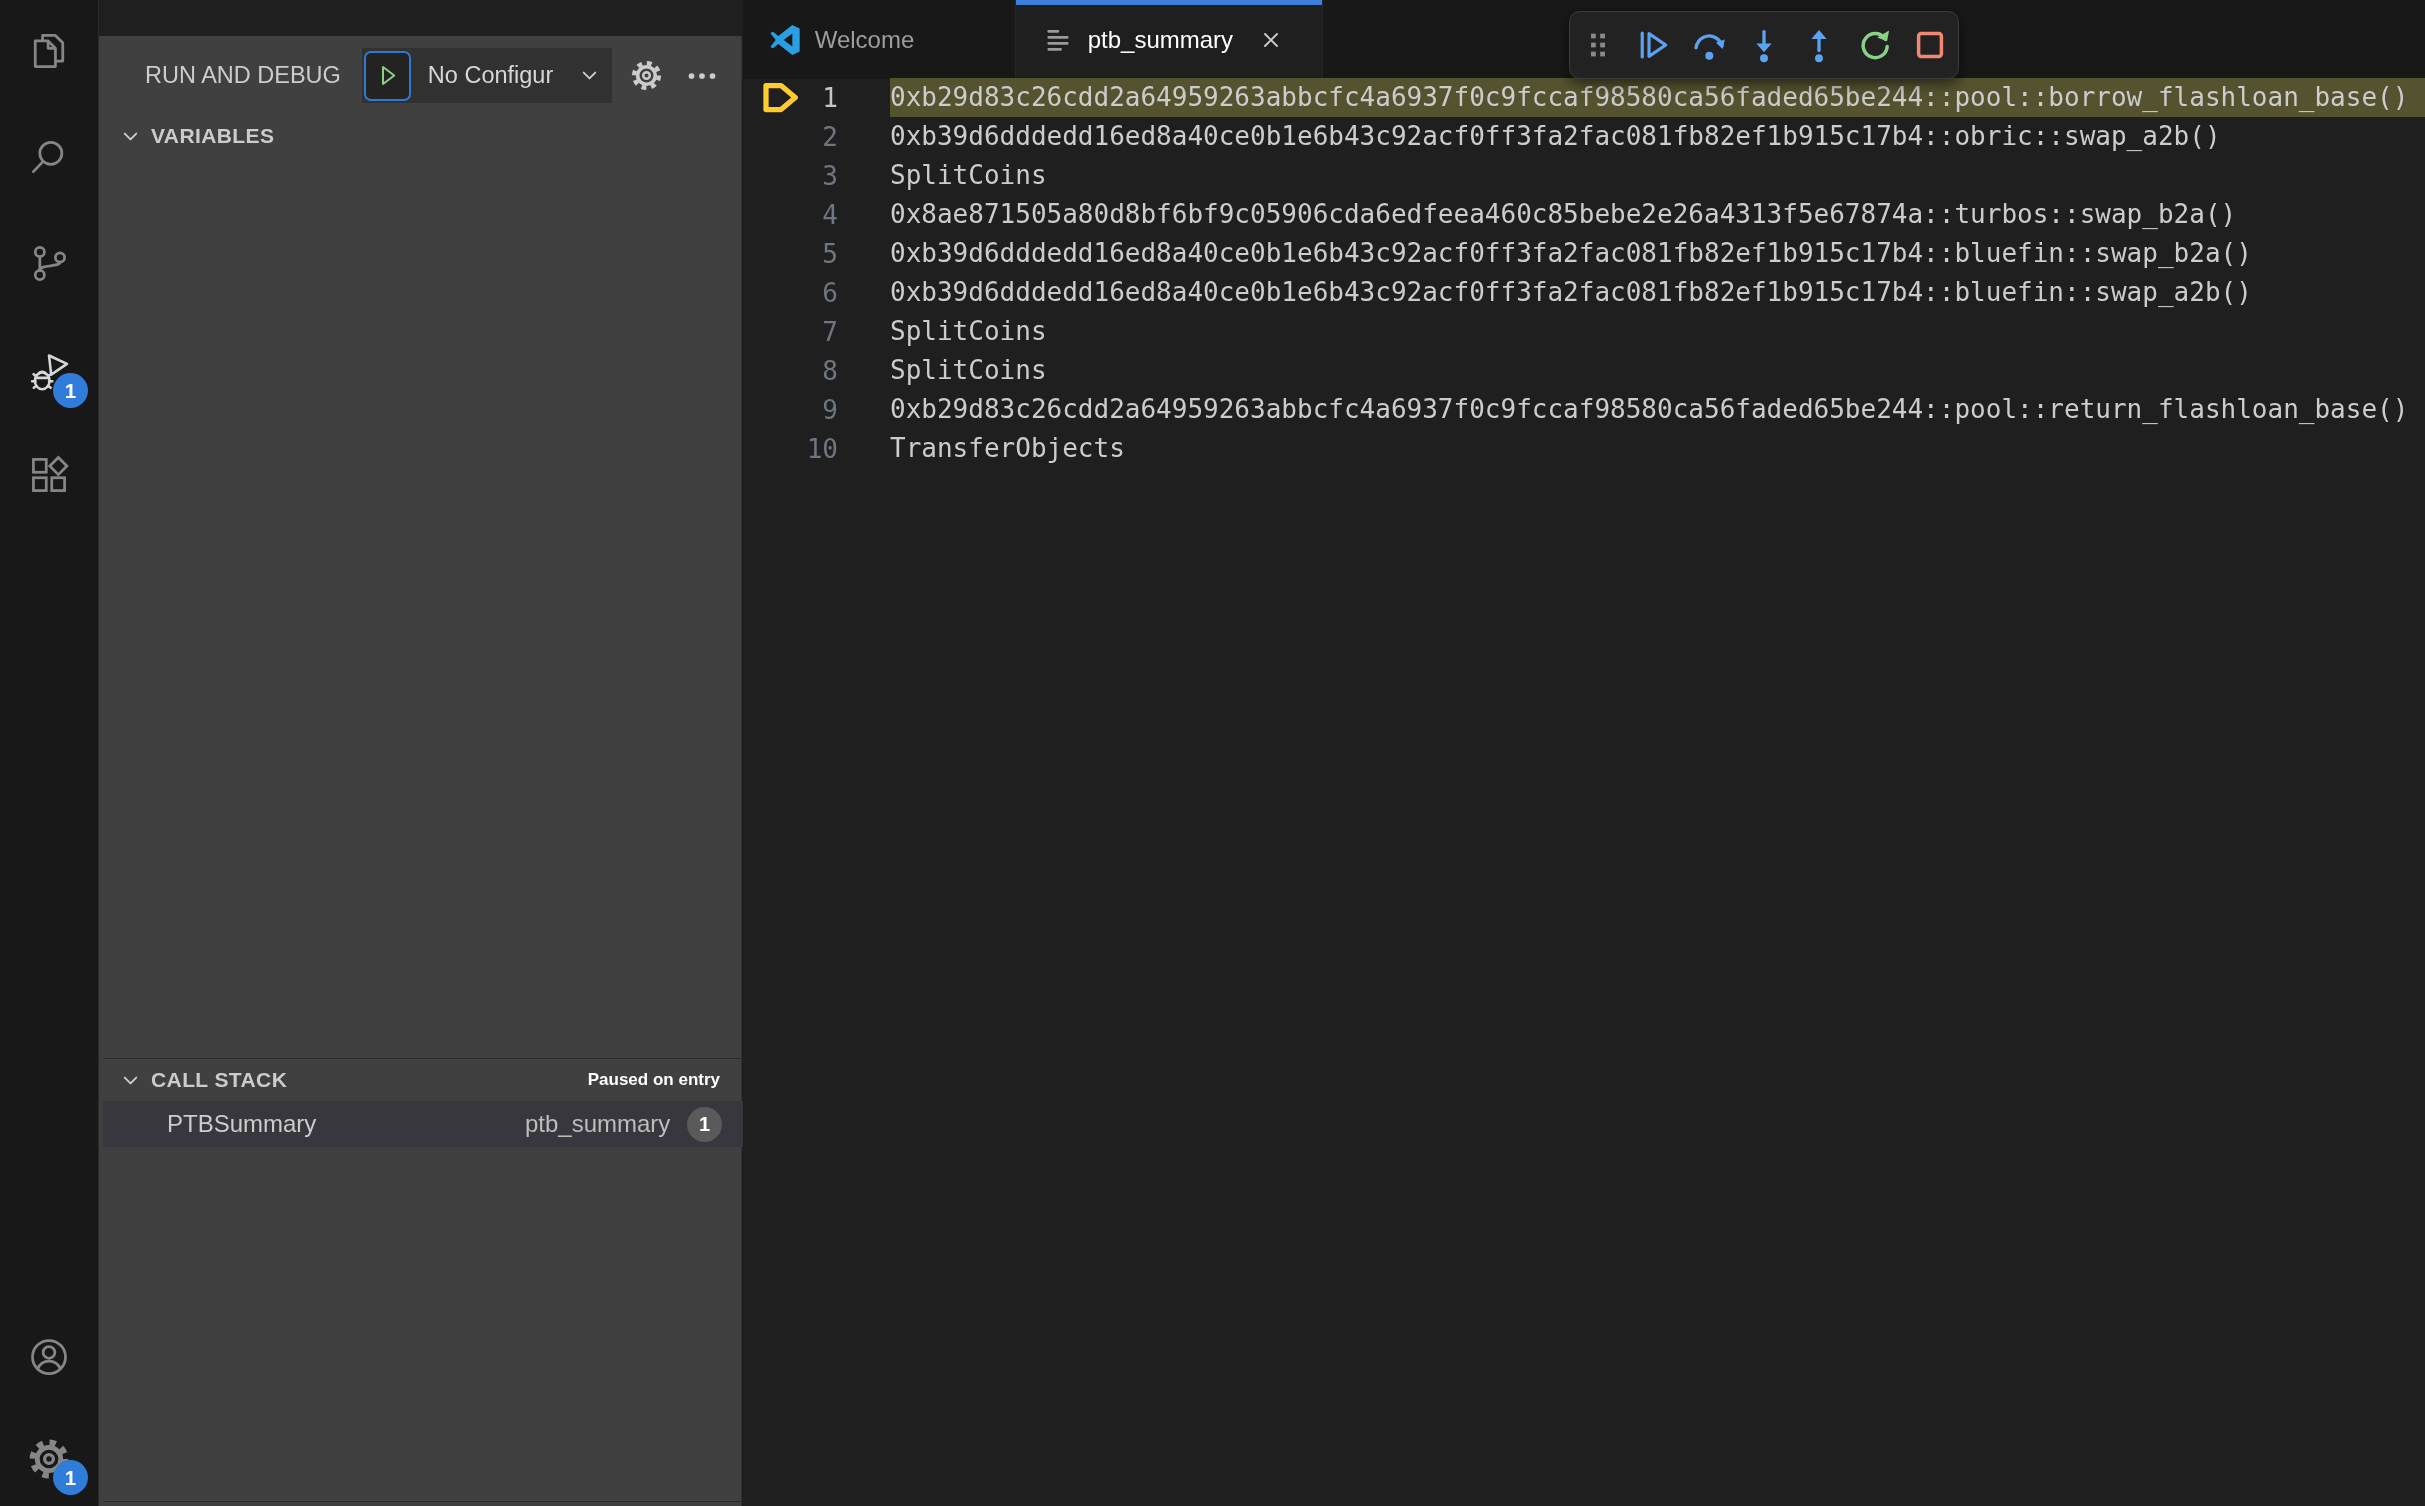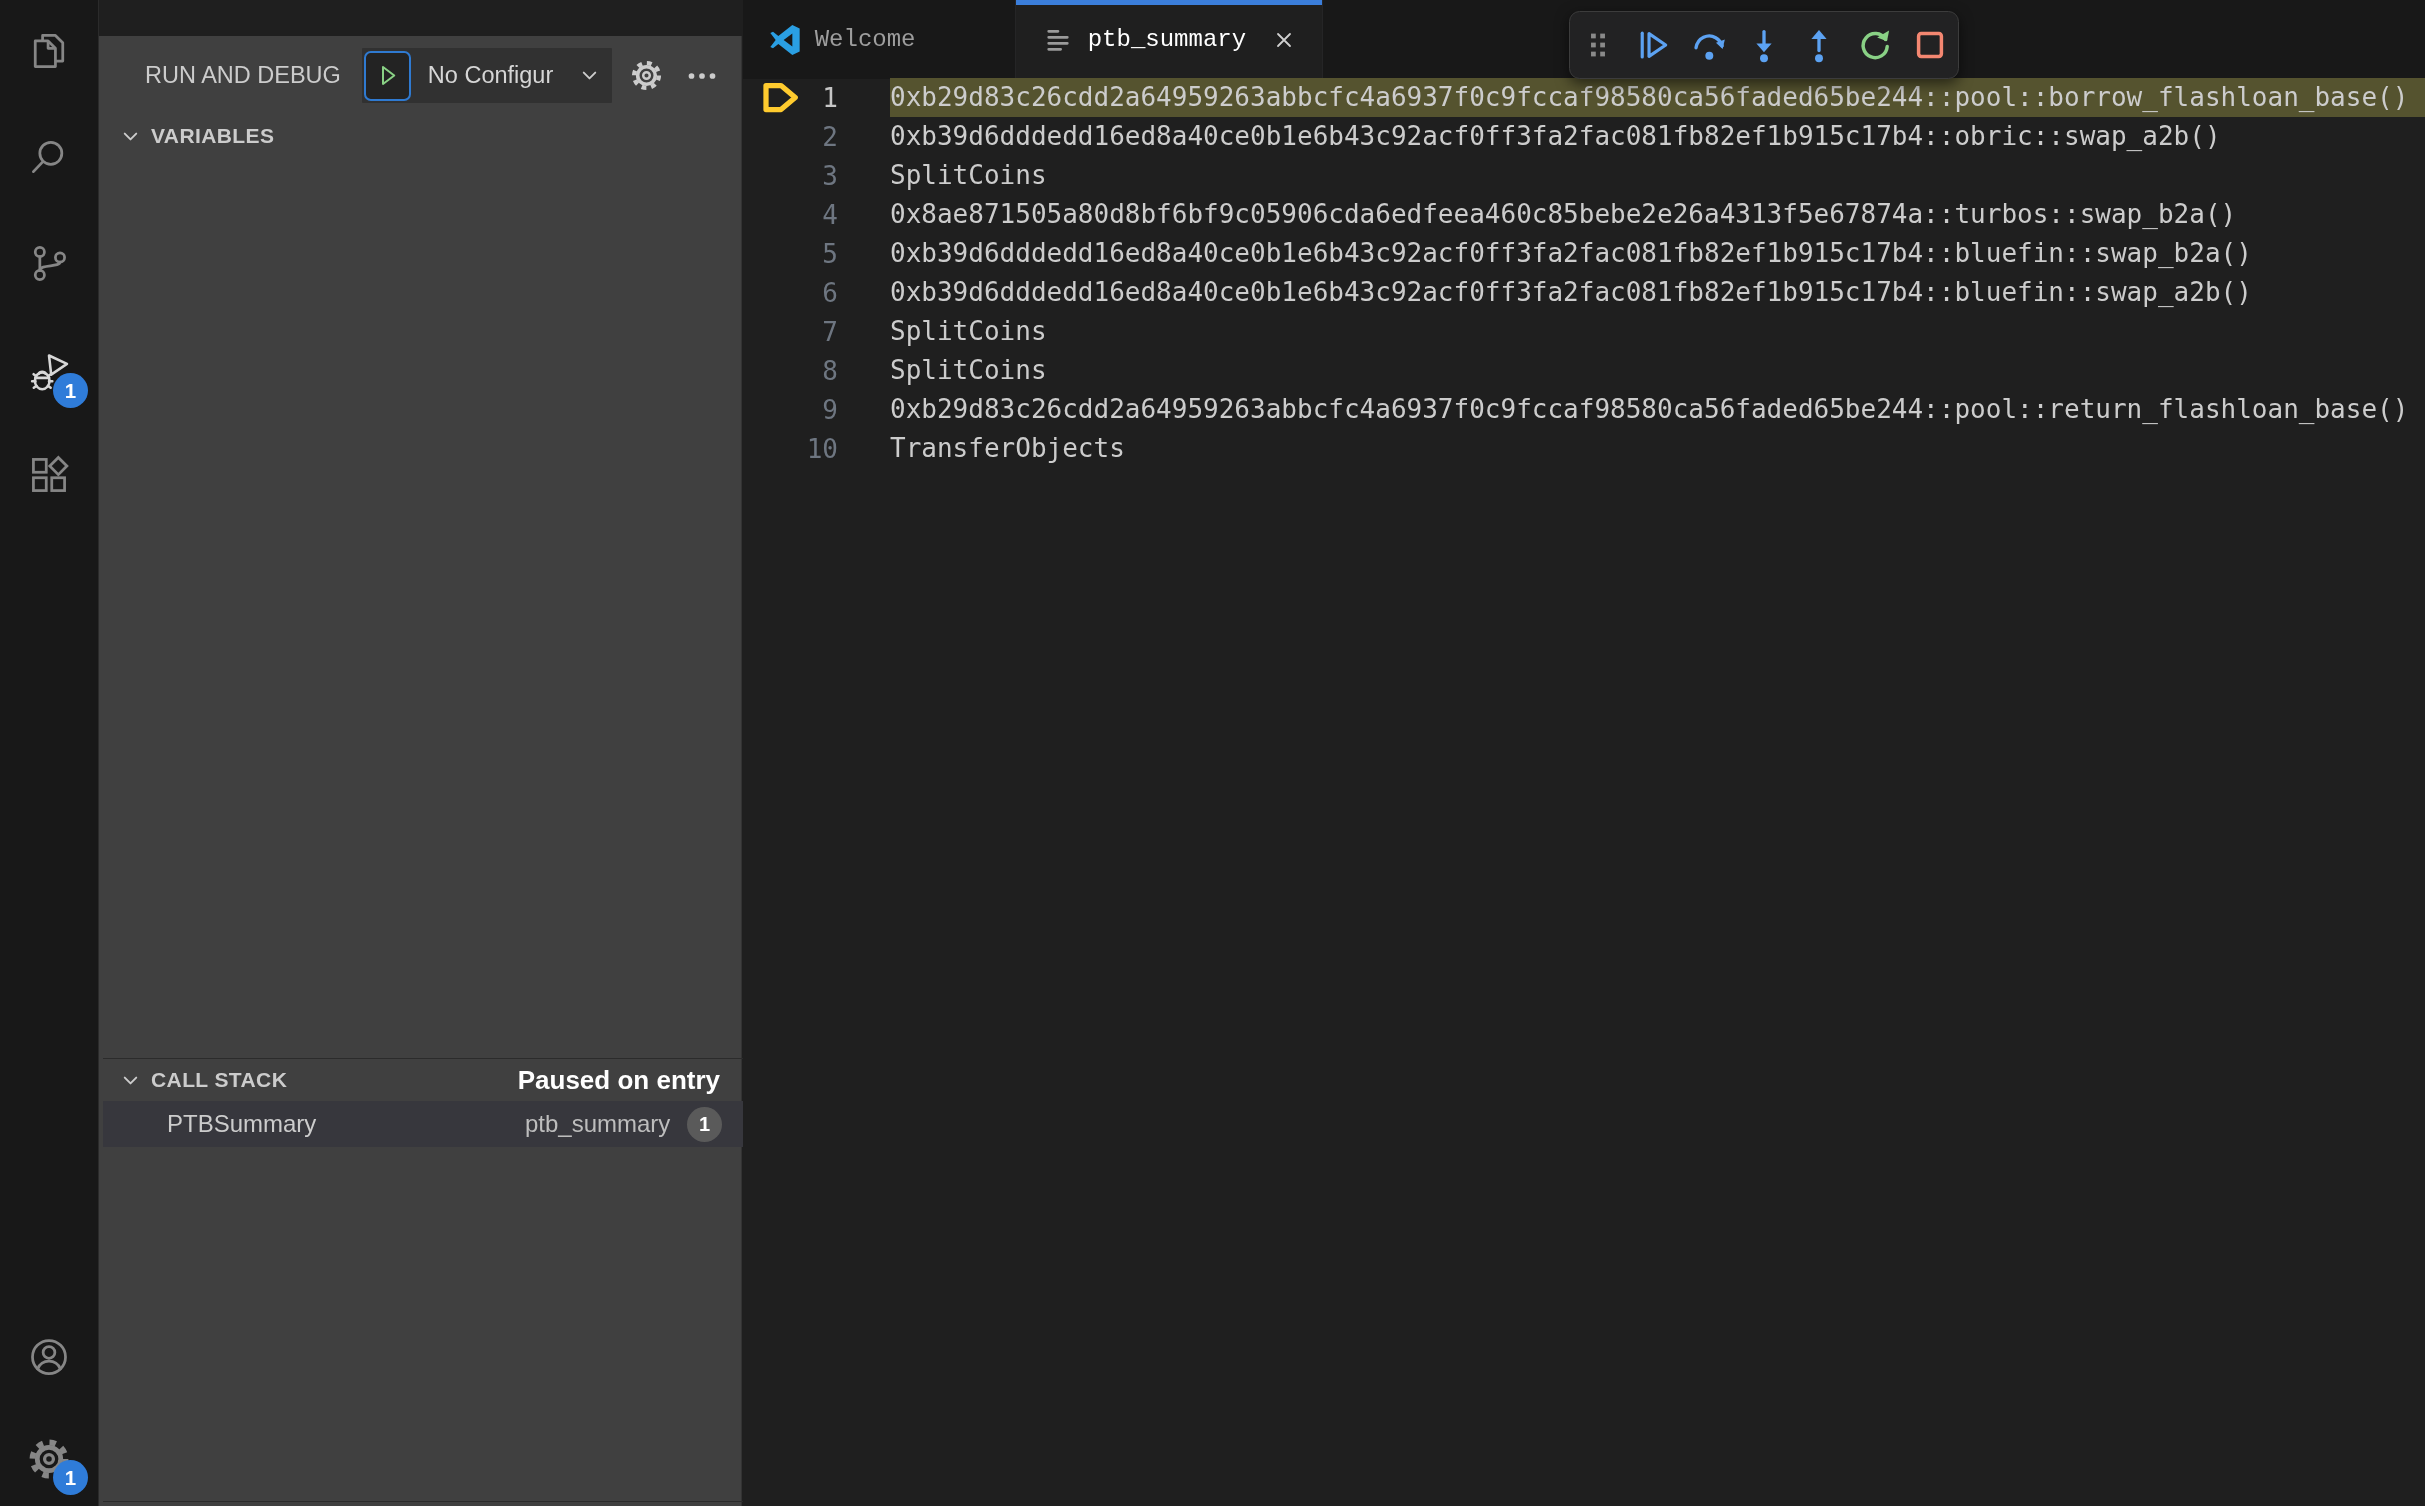--- a/index.html
+++ b/index.html
@@ -40,32 +40,32 @@
 
   .section{position:absolute;left:4px;width:100%;box-sizing:border-box;overflow:hidden;text-align:center;}
   .section.bordered{border-top:1.5px solid #2b2b2b;}
   .sec-variables{top:79px;height:567px;}
   .sec-watch{top:645px;height:377px;}
   .sec-callstack{top:1022px;height:443px;}
   .sec-breakpoints{top:1465px;height:41px;}
   .sec-header{height:42px;display:flex;align-items:center;padding-left:16px;cursor:pointer;}
   .sec-header svg{width:23px;height:23px;flex:0 0 auto;}
   .sec-label{margin-left:9px;font-size:21px;font-weight:bold;letter-spacing:0.4px;color:#cccccc;}
-  .sec-status{margin-left:auto;margin-right:25px;font-size:26px;font-weight:bold;color:#ffffff;}
+  .sec-status{margin-left:auto;margin-right:25px;font-size:17px;font-weight:bold;color:#ffffff;}
 
   .stack-row{height:46px;background:#37373d;display:flex;align-items:center;cursor:pointer;}
   .frame-name{margin-left:64px;font-size:24px;color:#cccccc;}
   .frame-file{margin-left:auto;font-size:24px;color:#bdbdbd;}
   .frame-badge{margin:0 23px 0 16.7px;width:35px;height:35px;border-radius:50%;
     background:#5a5a5a;color:#ffffff;font-size:20px;font-weight:bold;
     display:flex;align-items:center;justify-content:center;flex:0 0 auto;}
 
   
   .editor{position:absolute;left:743px;top:0;width:1682px;height:1506px;background:#1f1f1f;}
-  .tabbar{position:absolute;left:0;top:0;width:100%;height:79px;background:#181818;display:flex;font-family:Liberation Mono, monospace;}
+  .tabbar{position:absolute;left:0;top:0;width:100%;height:79px;background:#181818;display:flex;}
   .tab{position:relative;height:79px;display:flex;align-items:center;box-sizing:border-box;
     padding:0 26px;background:#181818;border-right:1.5px solid #252526;cursor:pointer;}
   .tab .tab-icon{display:flex;margin-right:13.7px;}
   .tab .tab-icon svg{width:32px;height:32px;}
   .tab-label{font-size:24px;color:#9d9d9d;white-space:nowrap;}
   .tab.active{background:#1f1f1f;}
   .tab.active .tab-label{color:#ffffff;}
   .tab.active::before{content:'';position:absolute;left:0;top:0;right:0;height:5.3px;background:#3b7edb;}
   .tab-close{margin-left:26px;display:flex;cursor:pointer;}
   .tab-close svg{width:24px;height:24px;}

